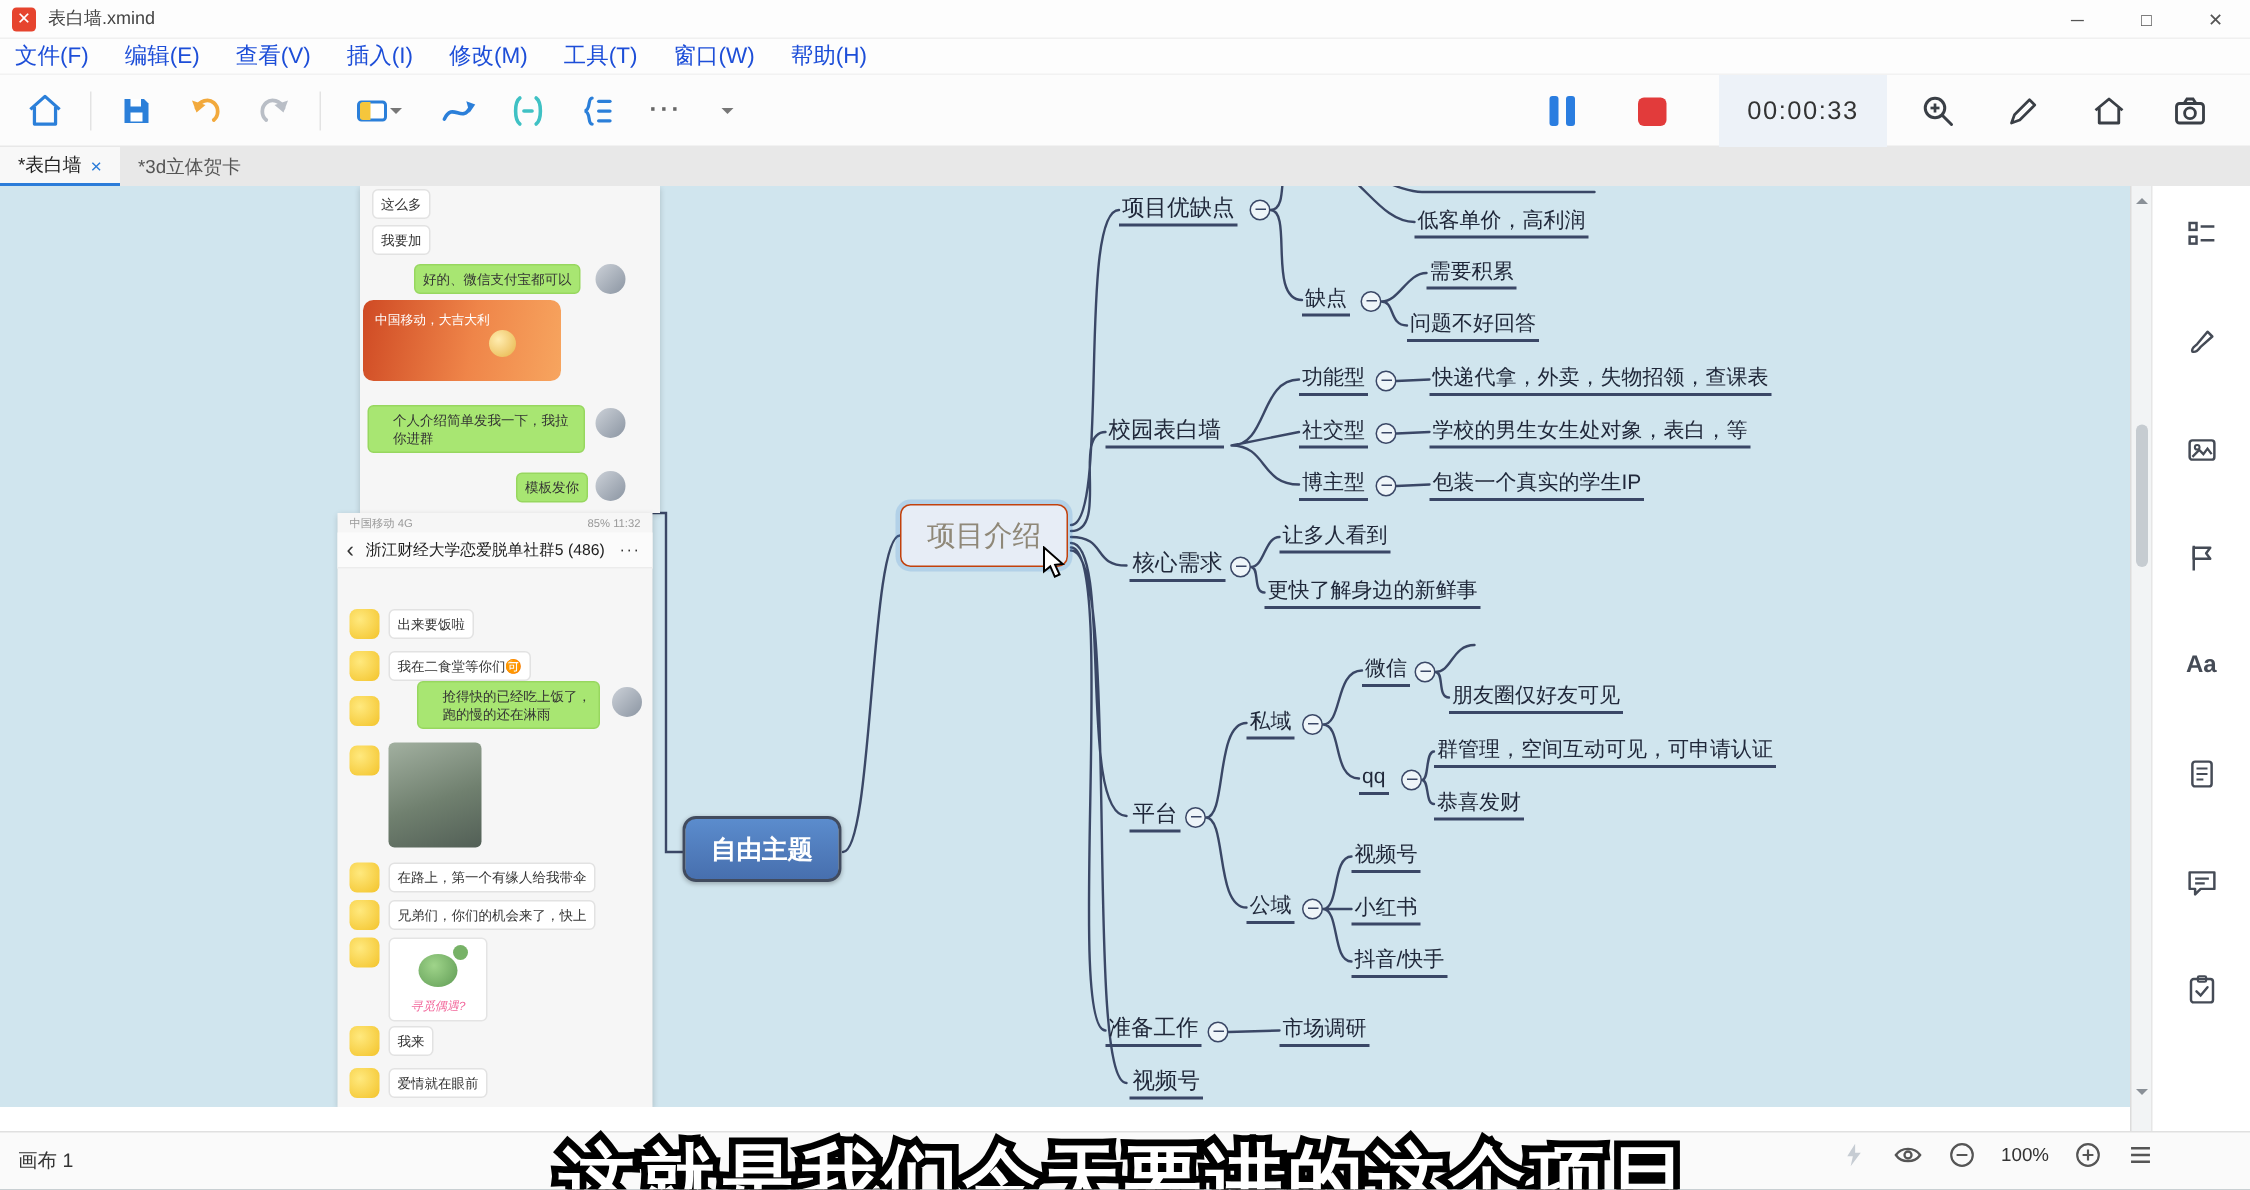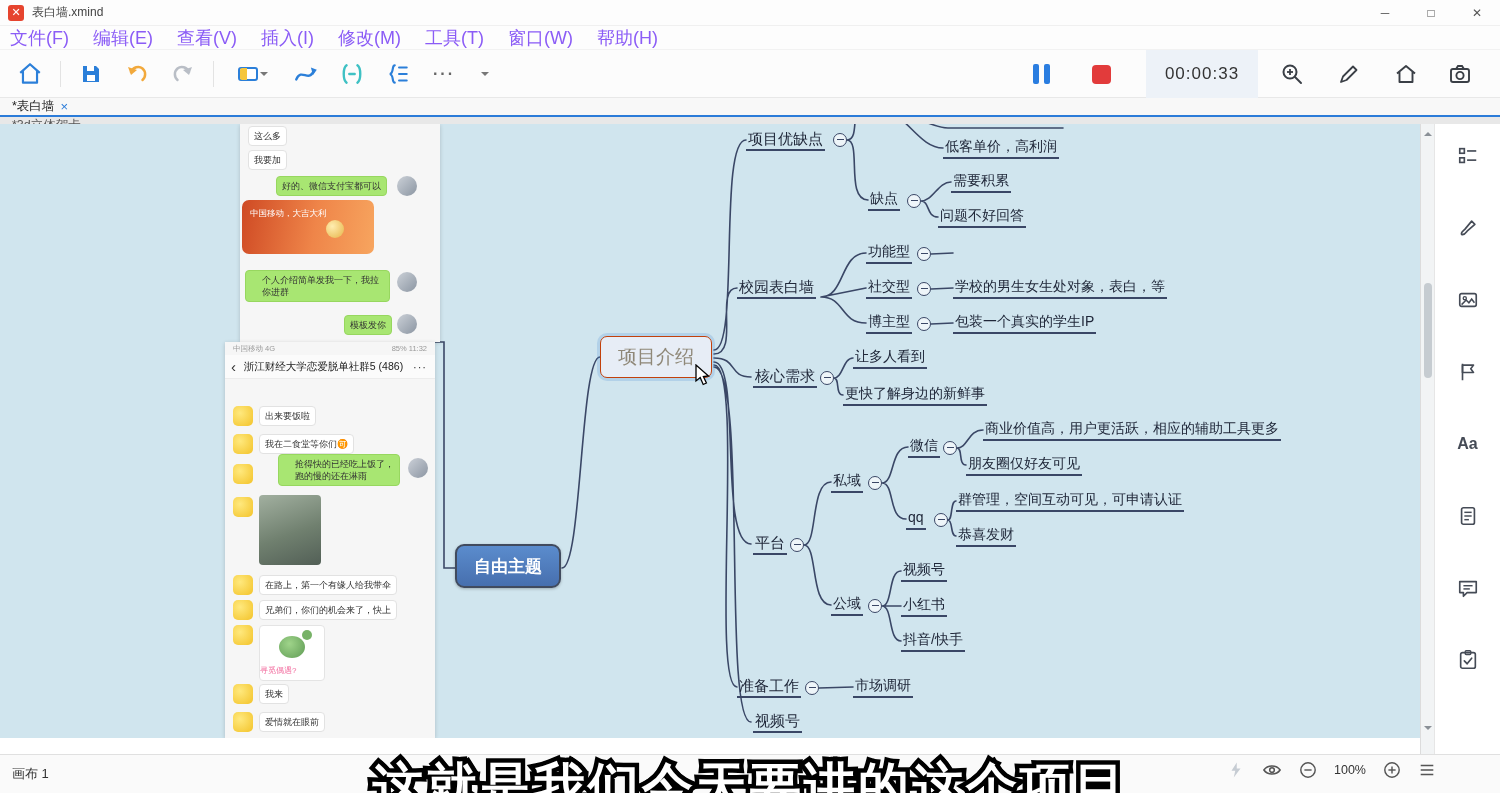--- a/index.html
+++ b/index.html
@@ -8,37 +8,37 @@
 
   
   .titlebar { position:absolute; top:0; left:0; right:0; height:26px; background:#fdfdfd; display:flex; align-items:center; border-bottom:1px solid #f0f0f0;}
   .applogo { width:16px; height:16px; margin:0 8px 0 8px; background:#e6442e; border-radius:3px; color:#fff; font-size:11px; font-weight:bold; display:flex; align-items:center; justify-content:center;}
   .apptitle { font-size:12px; color:#444; }
   .winbtns { margin-left:auto; display:flex; height:100%; }
   .winbtn { width:46px; height:100%; display:flex; align-items:center; justify-content:center; font-size:12px; color:#555; cursor:default;}
 
   
   .menubar { position:absolute; top:26px; left:0; right:0; height:24px; background:#fdfdfd; display:flex; align-items:center; padding-left:10px; gap:24px; border-bottom:1px solid #f2f2f2;}
-  .menuitem { font-size:18px; color:#8b5cf6; cursor:default; }
+  .menuitem { font-size:15px; color:#1d4ed8; cursor:default; }
 
   
   .toolbar { position:absolute; top:50px; left:0; right:0; height:48px; background:#fcfcfc; border-bottom:1px solid #e8e8e8; display:flex; align-items:center; }
   .tbgroup { display:flex; align-items:center; gap:18px; padding:0 16px; }
   .tbsep { width:1px; height:26px; background:#e3e3e3; }
   .tbicon { width:28px; height:28px; display:flex; align-items:center; justify-content:center; cursor:pointer;}
   .caret { width:0; height:0; border:4px solid transparent; border-top-color:#777; margin-top:4px;}
   .moredots { font-size:16px; color:#666; letter-spacing:2px; font-weight:bold;}
   .rec { position:absolute; top:50px; height:48px; display:flex; align-items:center; }
   .pausebars { display:flex; gap:5px; }
   .pausebars i { display:block; width:6px; height:20px; background:#2a7de0; border-radius:2px; }
   .stopsq { width:19px; height:19px; background:#e23b3b; border-radius:4px; }
   .timerbox { position:absolute; left:1146px; top:50px; width:112px; height:48px; background:#edf2f8; display:flex; align-items:center; justify-content:center; font-size:17px; color:#333; letter-spacing:1px; font-family:"Liberation Sans",sans-serif;}
 
   
-  .tabbar { position:absolute; top:98px; left:0; right:0; height:26px; background:#e8e8e8; display:flex; align-items:stretch;flex-direction:column; }
+  .tabbar { position:absolute; top:98px; left:0; right:0; height:26px; background:#e8e8e8; display:flex; align-items:stretch; }
   .tab { display:flex; align-items:center; gap:6px; padding:0 12px; font-size:12.5px; color:#555; cursor:pointer;}
   .tab.active { background:#f8f8f8; color:#222; border-bottom:2px solid #2b7cd9; }
   .tabclose { color:#2b7cd9; font-size:13px; }
 
   
   .main { position:absolute; top:124px; left:0; width:1500px; height:630px; }
   .canvas { position:absolute; left:0; top:0; width:1420px; height:614px; background:#d0e5ee; overflow:hidden;}
   .edges { position:absolute; left:0; top:0; pointer-events:none;}
 
   
@@ -56,21 +56,21 @@
   .bub.wrap { white-space:normal;padding-left:16px; }
   .duck { position:absolute; width:20px; height:20px; border-radius:5px; background:radial-gradient(circle at 35% 35%, #ffe97e, #f3c32a);}
   .pav { position:absolute; width:20px; height:20px; border-radius:50%; background:linear-gradient(135deg,#ccd1d8,#8b95a2);}
   .redpk { position:absolute; border-radius:7px; background:linear-gradient(100deg,#cf4a24,#ef8549 55%,#f7a55f); overflow:hidden; color:#fff;}
   .redpk .rptext { position:absolute; left:8px; top:8px; font-size:8.5px; }
   .redpk .coin { position:absolute; right:30px; top:20px; width:18px; height:18px; border-radius:50%; background:radial-gradient(circle at 35% 35%,#ffedb0,#e7b448);}
   .photo { position:absolute; border-radius:4px; background:linear-gradient(160deg,#a2b0a0,#70806f 55%,#525f56);}
   .meme { position:absolute; background:#fff; border:1px solid #e4e4e4; border-radius:4px; }
   .meme .mbody { position:absolute; left:50%; top:10px; transform:translateX(-50%); width:26px; height:22px; border-radius:50%; background:radial-gradient(circle at 40% 35%,#9fd48a,#5f9b54);}
   .meme .mhead { position:absolute; left:50%; top:4px; transform:translateX(10px); width:10px; height:10px; border-radius:50%; background:#77b267;}
-  .meme .mcap { position:absolute; left:0; right:0; bottom:4px; font-size:8px; color:#f2679b;}
+  .meme .mcap { position:absolute; left:0; right:0; bottom:4px; text-align:center; font-size:8px; color:#f2679b;font-style:italic;}
   .statusrow { position:absolute; top:2px; left:0; right:0; display:flex; justify-content:space-between; padding:0 8px; font-size:7.5px; color:#999;}
   .navrow { position:absolute; top:13px; left:0; right:0; height:24px; display:flex; align-items:center; background:#fbfbfb; border-bottom:1px solid #ececec;}
   .navback { font-size:15px; color:#333; padding:0 6px; }
   .navtitle { flex:1; text-align:center; font-size:10.5px; color:#222; }
   .navmore { font-size:11px; color:#333; padding:0 8px; letter-spacing:1px;}
 
   
   .vscroll { position:absolute; left:1420px; top:0; width:14px; height:614px; background:#f2f4f5; border-left:1px solid #dcdcdc;}
   .vthumb { position:absolute; left:3px; top:159px; width:8px; height:95px; background:#c6ccd1; border-radius:4px;}
   .varr { position:absolute; left:3px; width:0; height:0; border:4px solid transparent;}
@@ -330,31 +330,31 @@
       <div class="central">自由主题</div>
       <div class="intro">项目介绍</div>
 
       <div class="t m" style="left:746px; top:6px;">项目优缺点</div>
       <div class="t" style="left:943px; top:14px;">低客单价，高利润</div>
       <div class="t" style="left:868px; top:66px;">缺点</div>
       <div class="t" style="left:951px; top:48px;">需要积累</div>
       <div class="t" style="left:938px; top:83px;">问题不好回答</div>
       <div class="t m" style="left:737px; top:154px;">校园表白墙</div>
       <div class="t" style="left:866px; top:119px;">功能型</div>
+      <div class="t" style="left:953px; top:119px;">快递代拿，外卖，失物招领，查课表</div>
       <div class="t" style="left:866px; top:154px;">社交型</div>
       <div class="t" style="left:953px; top:154px;">学校的男生女生处对象，表白，等</div>
       <div class="t" style="left:866px; top:189px;">博主型</div>
       <div class="t" style="left:953px; top:189px;">包装一个真实的学生IP</div>
       <div class="t m" style="left:753px; top:243px;">核心需求</div>
       <div class="t" style="left:853px; top:224px;">让多人看到</div>
       <div class="t" style="left:843px; top:261px;">更快了解身边的新鲜事</div>
       <div class="t m" style="left:753px; top:410px;">平台</div>
       <div class="t" style="left:831px; top:348px;">私域</div>
       <div class="t" style="left:908px; top:313px;">微信</div>
-      <div class="t" style="left:983px; top:296px;">商业价值高，用户更活跃，相应的辅助工具更多</div>
       <div class="t" style="left:966px; top:331px;">朋友圈仅好友可见</div>
       <div class="t" style="left:906px; top:385px;">qq</div>
       <div class="t" style="left:956px; top:367px;">群管理，空间互动可见，可申请认证</div>
       <div class="t" style="left:956px; top:402px;">恭喜发财</div>
       <div class="t" style="left:831px; top:471px;">公域</div>
       <div class="t" style="left:901px; top:437px;">视频号</div>
       <div class="t" style="left:901px; top:472px;">小红书</div>
       <div class="t" style="left:901px; top:507px;">抖音/快手</div>
       <div class="t m" style="left:737px; top:553px;">准备工作</div>
       <div class="t" style="left:853px; top:553px;">市场调研</div>

